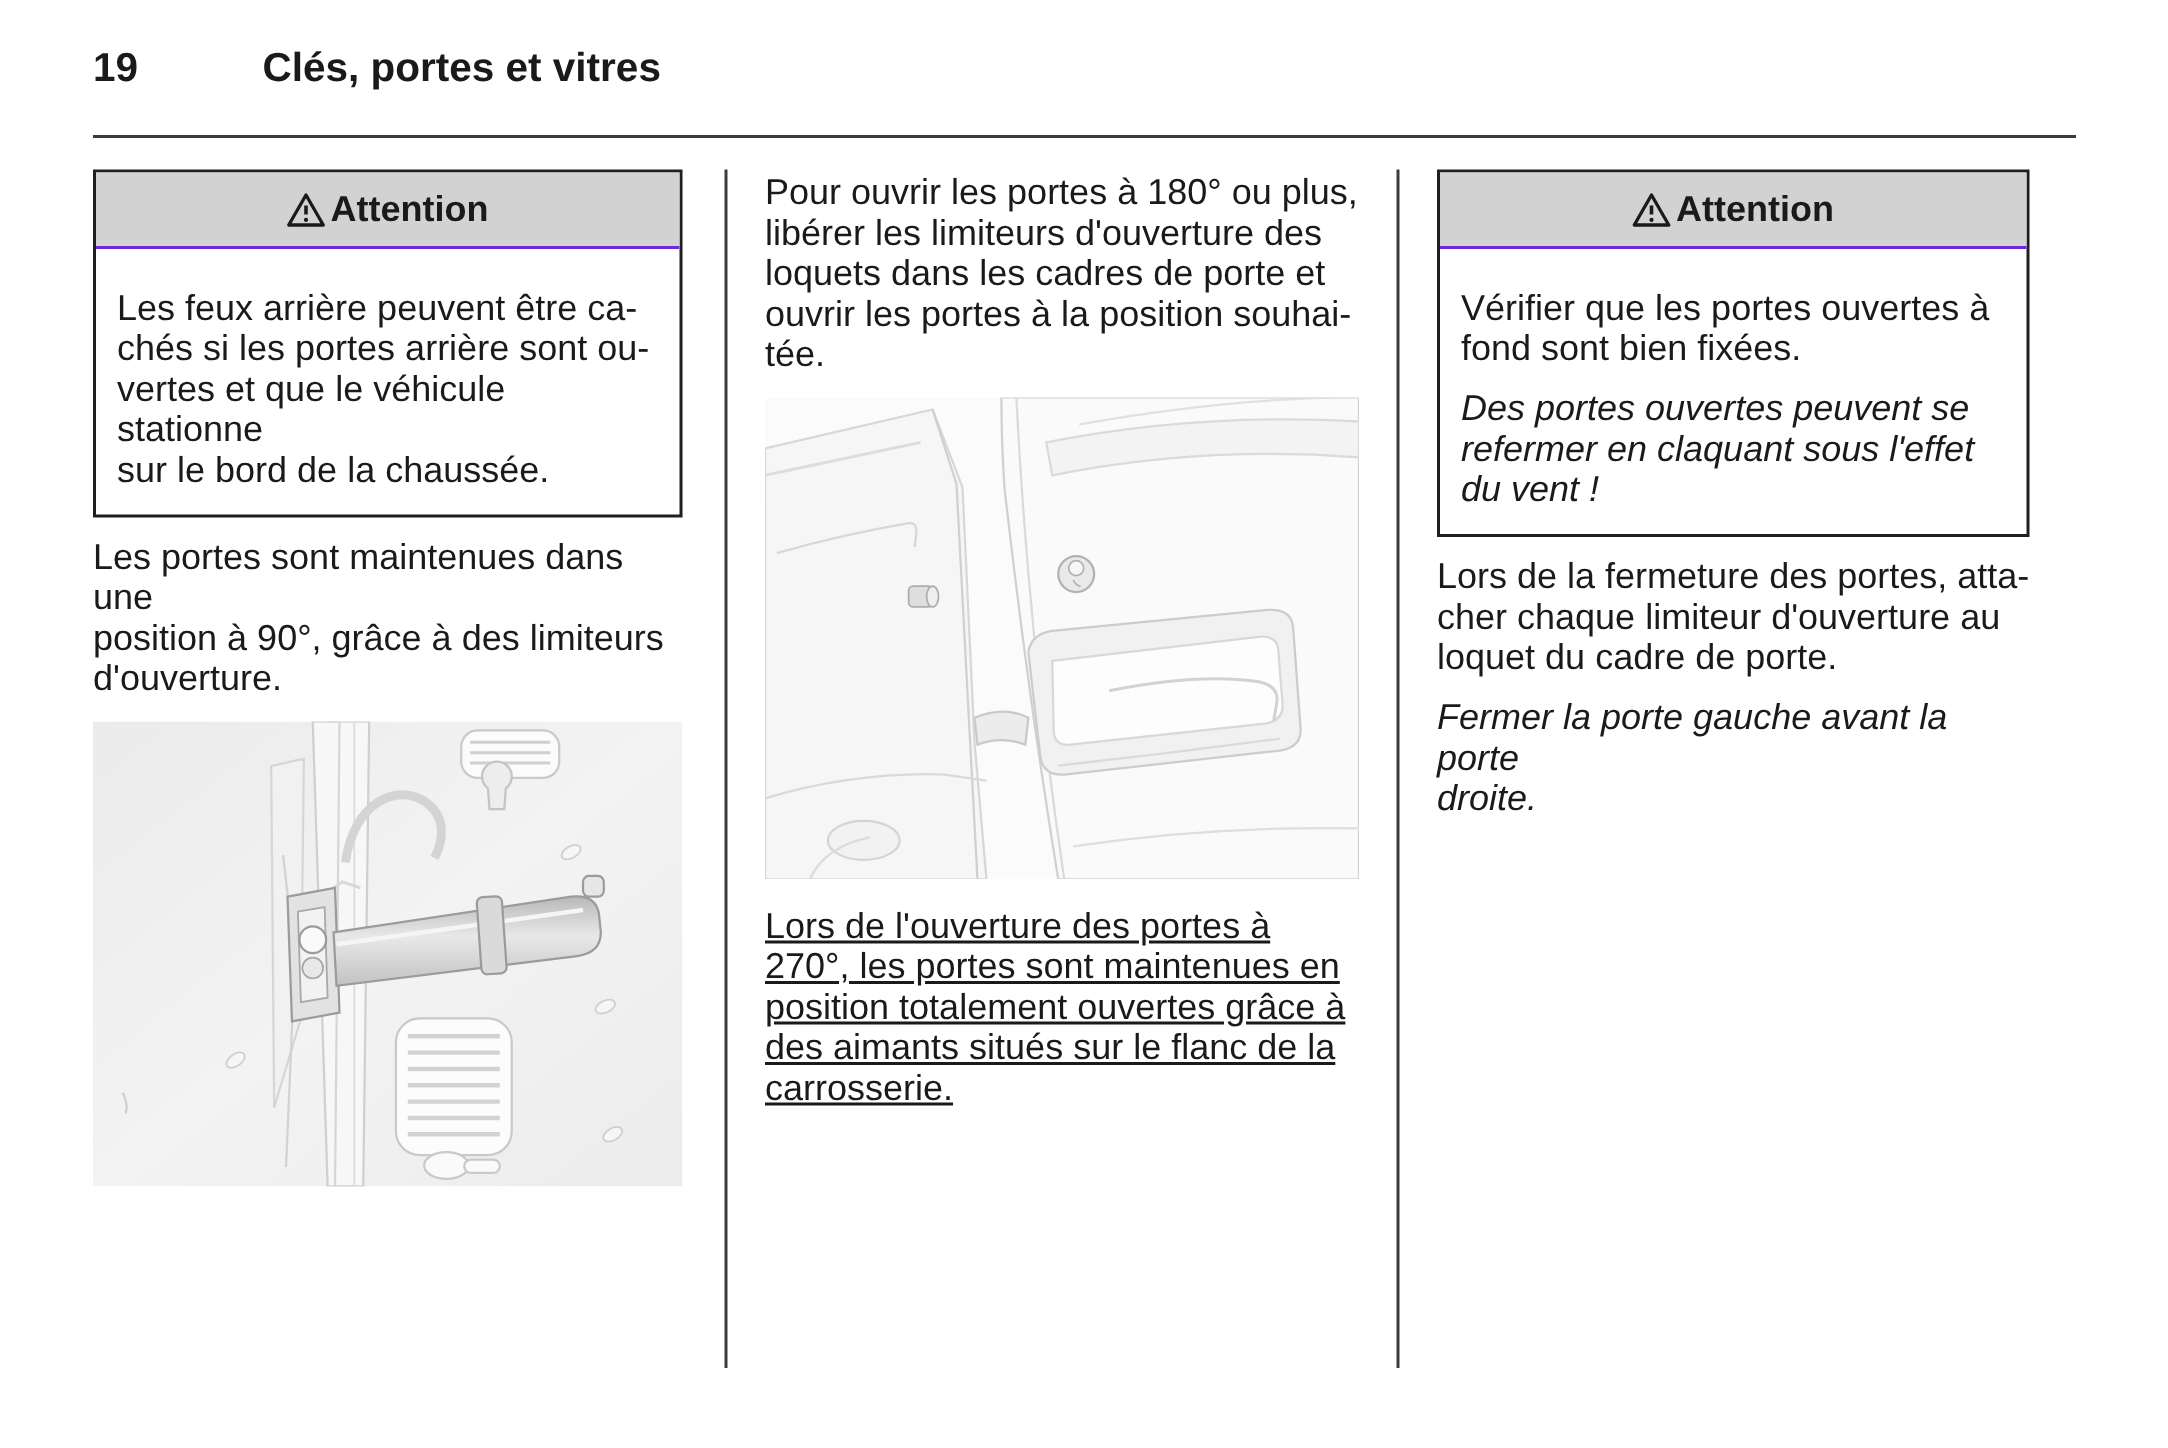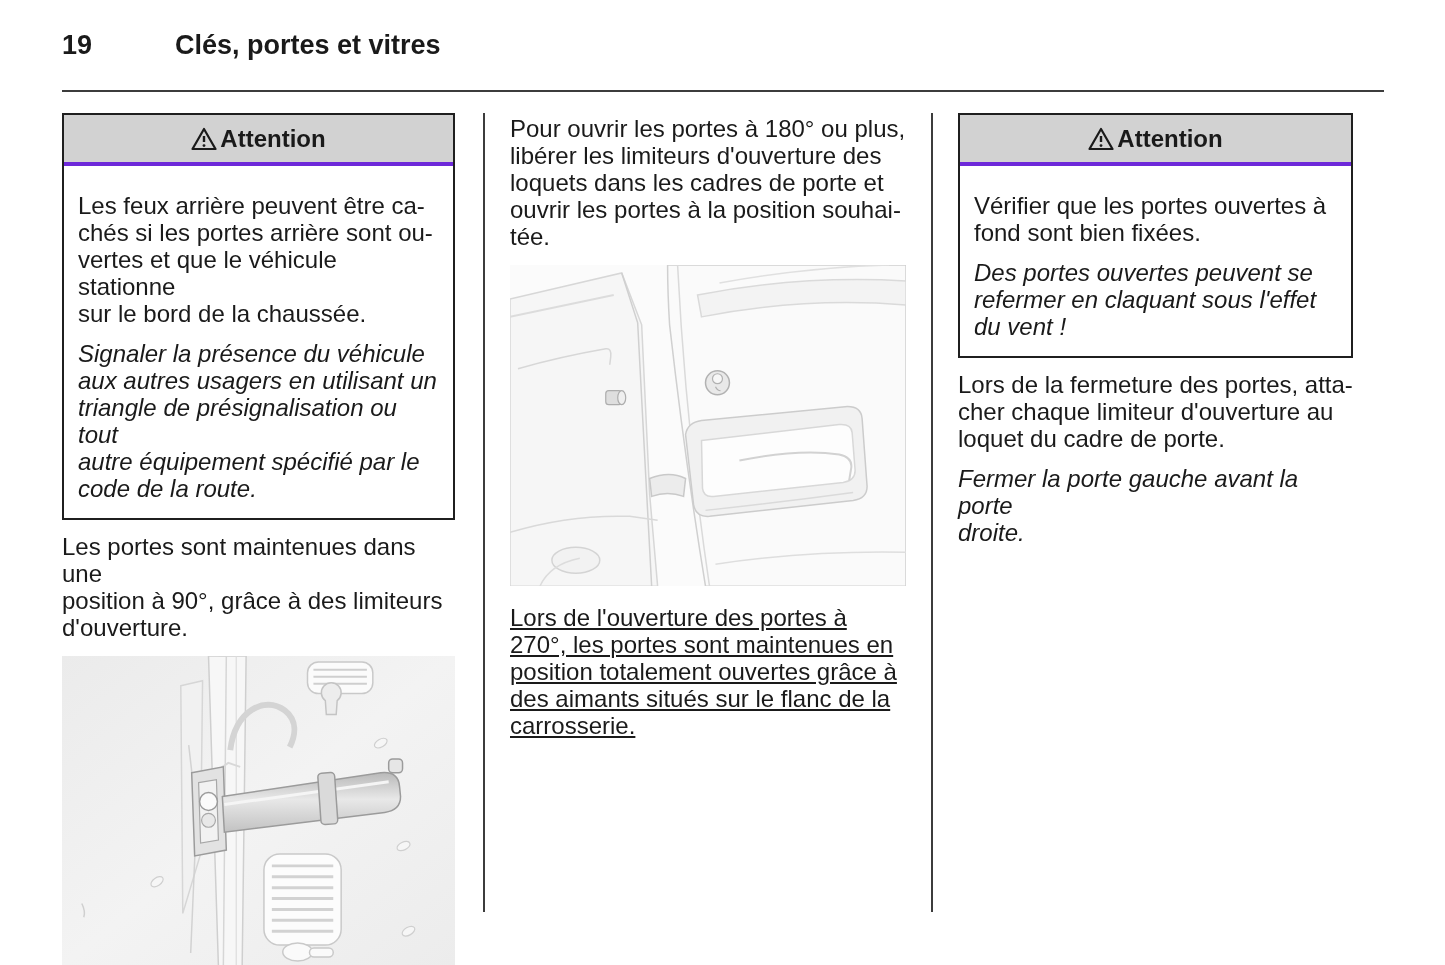--- a/index.html
+++ b/index.html
@@ -55,21 +55,21 @@
     line-height: 27px;
     white-space: pre-line;
     margin-top: 2px;
   }
   .warning-box {
     border: 2px solid #1f1f1f;
     background: #ffffff;
   }
   .warning-header {
     background: #d2d2d2;
-    border-bottom: 4px solid #6d28d9;
+    border-bottom: 2px solid #6d28d9;
     height: 51px;
     display: flex;
     justify-content: center;
     align-items: center;
     font-size: 24px;
     font-weight: bold;
     gap: 3px;
   }
   .warning-header svg { display: block; }
   .warning-body { padding: 24px 14px 16px 14px; }
@@ -102,25 +102,20 @@
           <line x1="13" y1="9" x2="13" y2="15" stroke="#1a1a1a" stroke-width="2.4"></line>
           <circle cx="13" cy="18.6" r="1.4" fill="#1a1a1a"></circle>
         </svg>
         <span>Attention</span>
       </div>
       <div class="warning-body">
         <p class="body-text">Les feux arrière peuvent être ca-
 chés si les portes arrière sont ou-
 vertes et que le véhicule stationne
 sur le bord de la chaussée.</p>
-        <p class="body-text">Signaler la présence du véhicule
-aux autres usagers en utilisant un
-triangle de présignalisation ou tout
-autre équipement spécifié par le
-code de la route.</p>
       </div>
     </div>
     <p class="body-text after-box">Les portes sont maintenues dans une
 position à 90°, grâce à des limiteurs
 d'ouverture.</p>
 
     <figure class="illustration">
       <svg viewBox="0 0 397 313" xmlns="http://www.w3.org/2000/svg">
         <defs>
           <linearGradient id="bg1" x1="0" y1="0" x2="1" y2="1">

